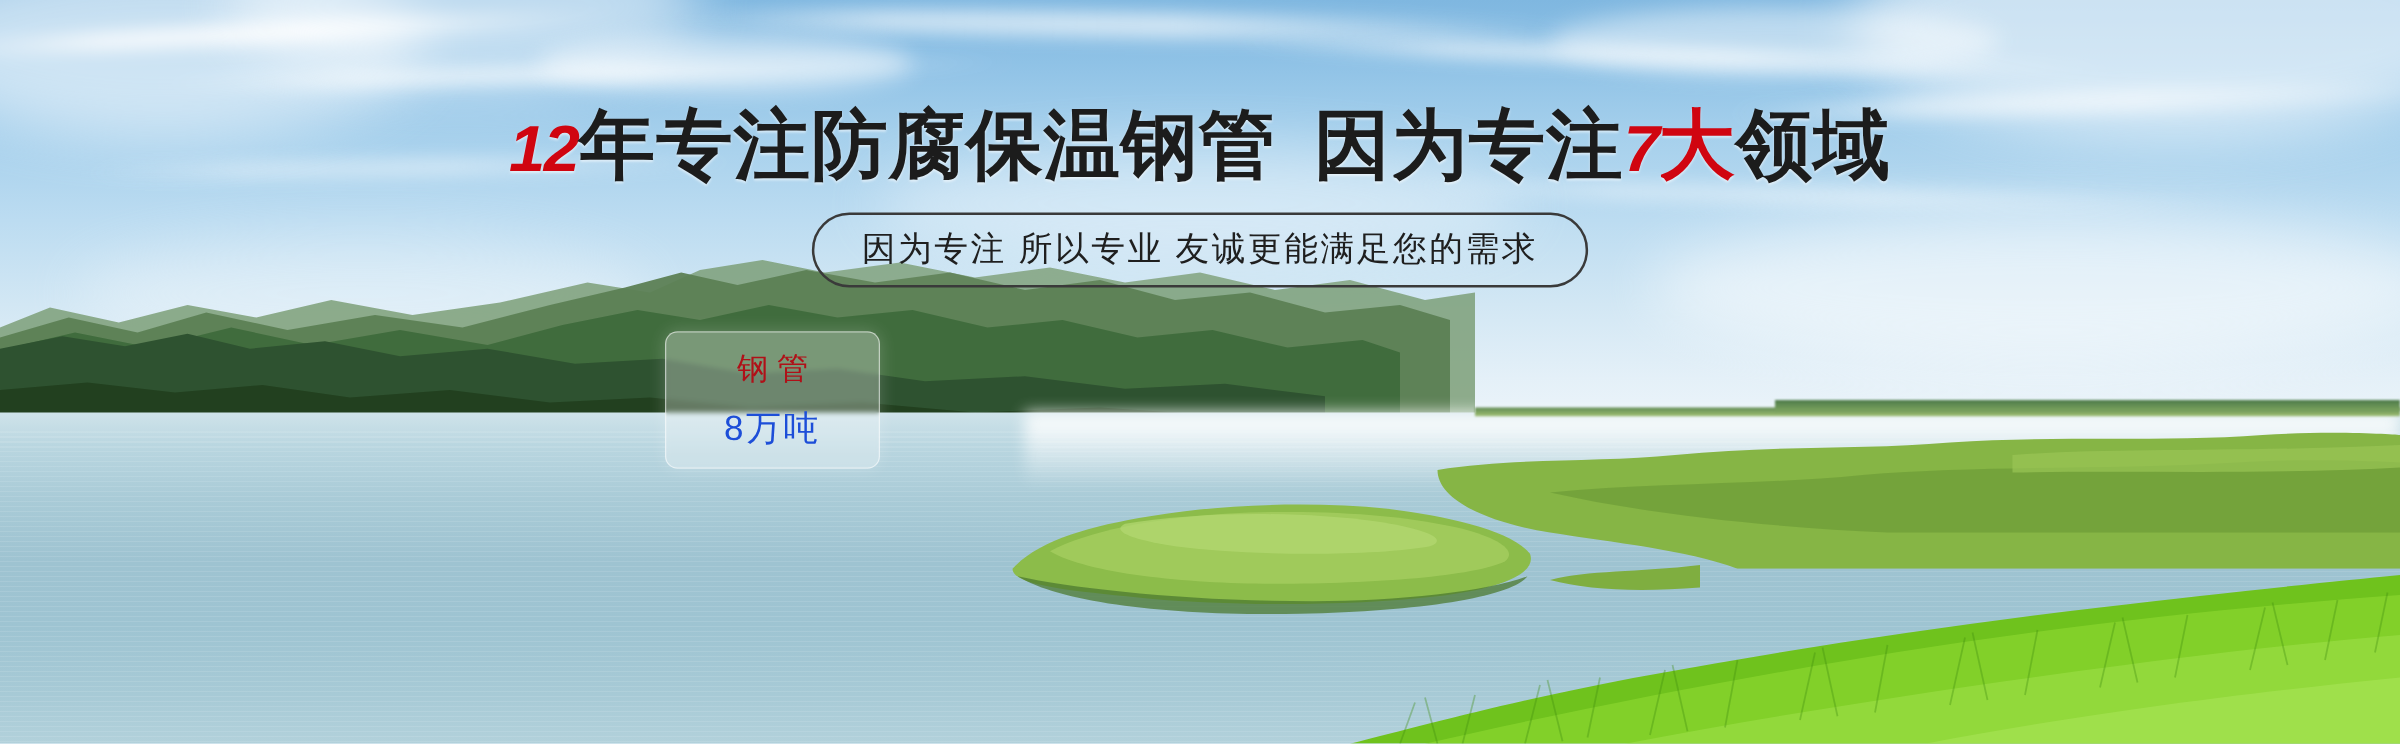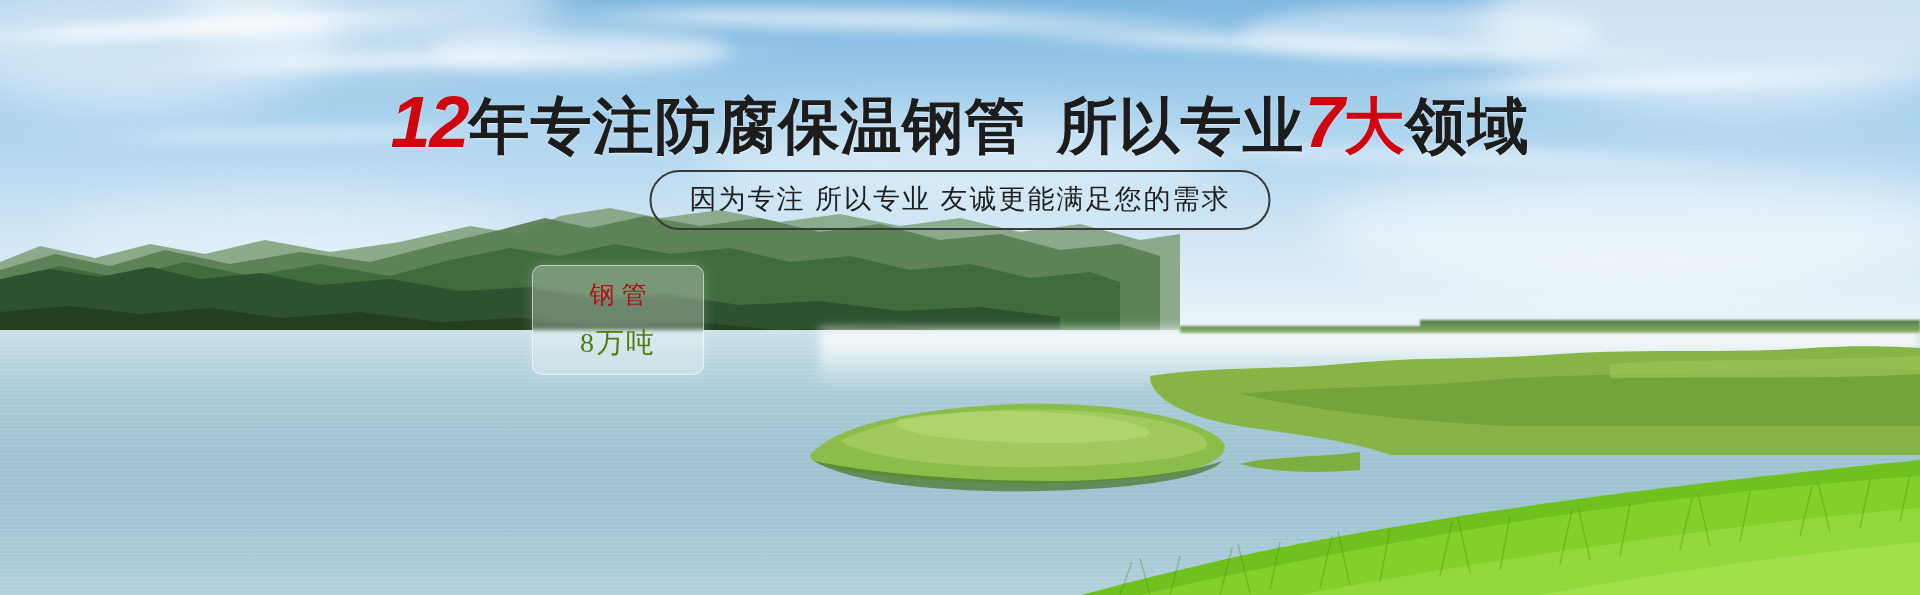--- a/index.html
+++ b/index.html
@@ -103,21 +103,21 @@
     font-size:61px;
     font-weight:bold;
     line-height:1;
     letter-spacing:1px;
     color:#1c1c1c;
     white-space:nowrap;
     text-shadow:0 1px 2px rgba(255,255,255,.55);
   }
   .headline .num{
     color:#d00510;
-    font-size:72px;
+    font-size:52px;
     font-weight:bold;
     letter-spacing:-1px;
     font-style:italic;
   }
   .headline .red{
     color:#d00510;
   }
   .headline .gap{display:inline-block;width:30px;}
 
   .subpill{
@@ -159,24 +159,23 @@
   .card .c-title{
     font-size:25px;
     color:#b01018;
     letter-spacing:7px;
     text-indent:7px;
     font-weight:normal;
     margin-bottom:13px;
   }
   .card .c-value{
     font-size:28px;
-    color:#4d7c0f;
+    color:#1d4ed8;
     letter-spacing:2px;
     white-space:nowrap;
-    font-family:Liberation Serif, serif;
   }
   .card .c-value sup{
     font-size:17px;
     vertical-align:super;
     letter-spacing:0;
   }
 </style>
 </head>
 <body>
 
@@ -320,21 +319,21 @@
         <path d="M270,155 L258,102"></path>
           <path d="M390,143 L378,88"></path>
         <path d="M510,130 L498,76"></path>
           <path d="M630,116 L618,64"></path>
         <path d="M750,102 L738,52"></path>
       </g>
     </svg>
   </div>
 
   <div class="headline">
-    <span class="num">12</span><span>年专注防腐保温钢管</span><span class="gap"></span><span>所以专业</span><span class="num">7</span><span class="red">大</span><span>领域</span>
+    <span class="num">12</span><span>年专注防腐保温钢管</span><span class="gap"></span><span>因为专注</span><span class="num">7</span><span class="red">大</span><span>领域</span>
   </div>
 
   <div class="subpill">因为专注  所以专业  友诚更能满足您的需求</div>
 
   <div class="cards">
 
     <div class="card">
       <div class="c-title">钢管</div>
       <div class="c-value"><span>8万吨</span></div>
     </div>

